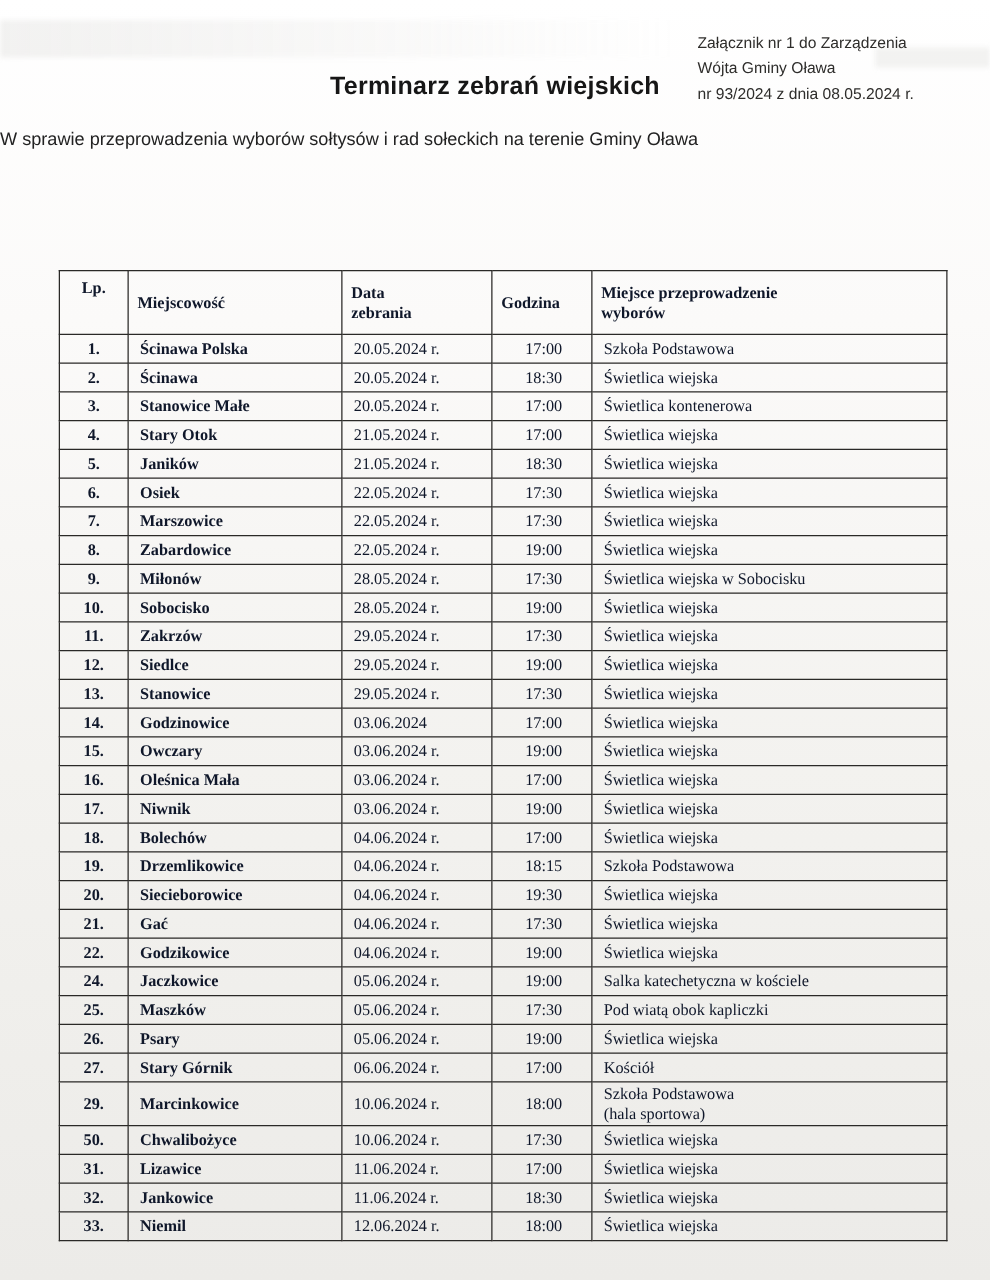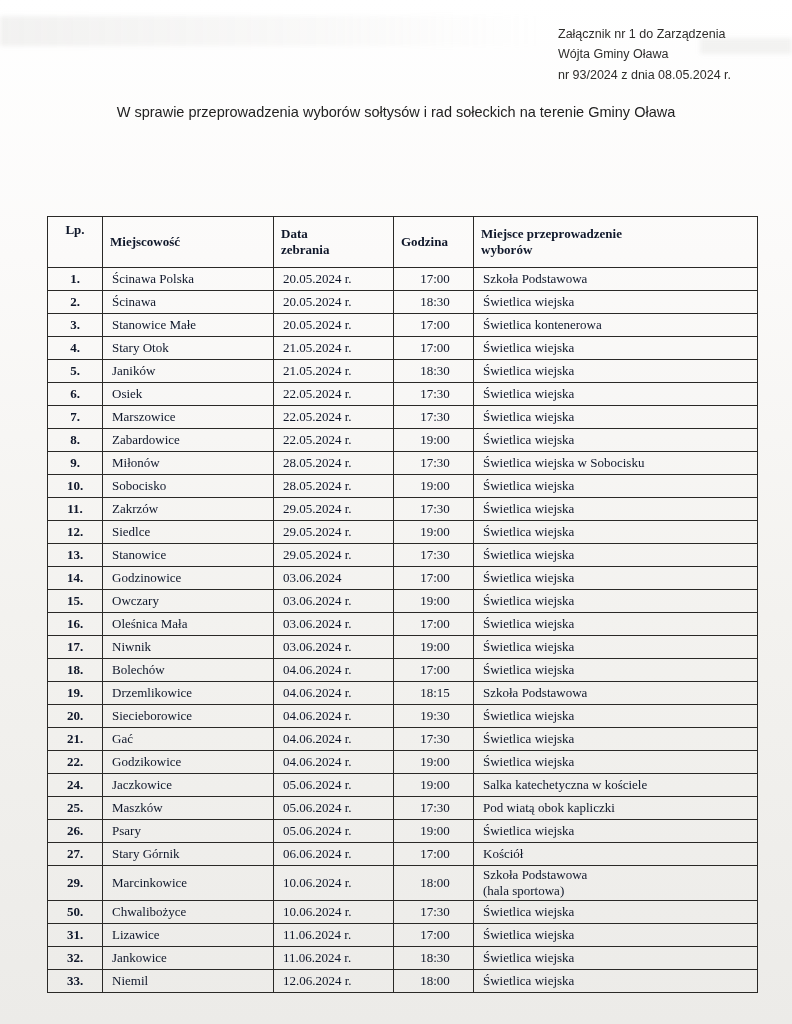--- a/index.html
+++ b/index.html
@@ -24,21 +24,21 @@
     position:absolute;left:558px;top:7px;
     font-size:12.5px;line-height:1.62;color:#2e2d2b;margin-top:17px;
   }
   .title{
     position:absolute;left:0;top:58px;width:100%;
     margin:0;text-align:center;
     font-size:20px;font-weight:bold;letter-spacing:.2px;color:#161616;
   }
   .subtitle{
     position:absolute;left:0;top:104px;width:100%;
-    text-align:center;font-size:14.5px;color:#222;
+    text-align:left;font-size:14.5px;color:#222;
   }
 
   table.sched{
     position:absolute;left:47px;top:172px;width:710px;
     border-collapse:collapse;table-layout:fixed;
     font-family:"Liberation Serif",serif;
     font-size:13px;color:#0f172a;margin-top:44px;
   }
   .sched th,.sched td{
     border:1.6px solid #2a2927;
@@ -47,39 +47,40 @@
     overflow:hidden;
   }
   .sched thead th{
     font-weight:bold;text-align:left;
     white-space:pre-line;line-height:1.25;
     height:42px;padding:3px 7px;
   }
   .sched thead th.c-lp{text-align:center;vertical-align:top;padding-top:5px;}
   .sched tbody td{height:20px;line-height:1.22;}
   .sched td.c-lp{text-align:center;font-weight:bold;}
-  .sched td.c-name{font-weight:normal;padding-left:9px;}
+  .sched td.c-name{font-weight:bold;padding-left:9px;}
   .sched td.c-date{padding-left:9px;}
   .sched td.c-time{padding-left:9px;text-align:center;}
   .sched td.c-place{padding-left:9px;white-space:pre-line;}
 </style>
 </head>
 <body>
 
 <div class="page">
 
   <div class="artifact a1"></div>
   <div class="artifact a2"></div>
 
   <div class="annot">
     <div>Załącznik nr 1 do Zarządzenia</div>
     <div>Wójta Gminy Oława</div>
     <div>nr 93/2024 z dnia 08.05.2024 r.</div>
   </div>
 
+  <h1 class="title">Terminarz zebrań wiejskich</h1>
 
   <div class="subtitle">W sprawie przeprowadzenia wyborów sołtysów i rad sołeckich na terenie Gminy Oława</div>
 
   <table class="sched">
     <colgroup>
       <col style="width:55px">
       <col style="width:171px">
       <col style="width:120px">
       <col style="width:80px">
       <col style="width:284px">

